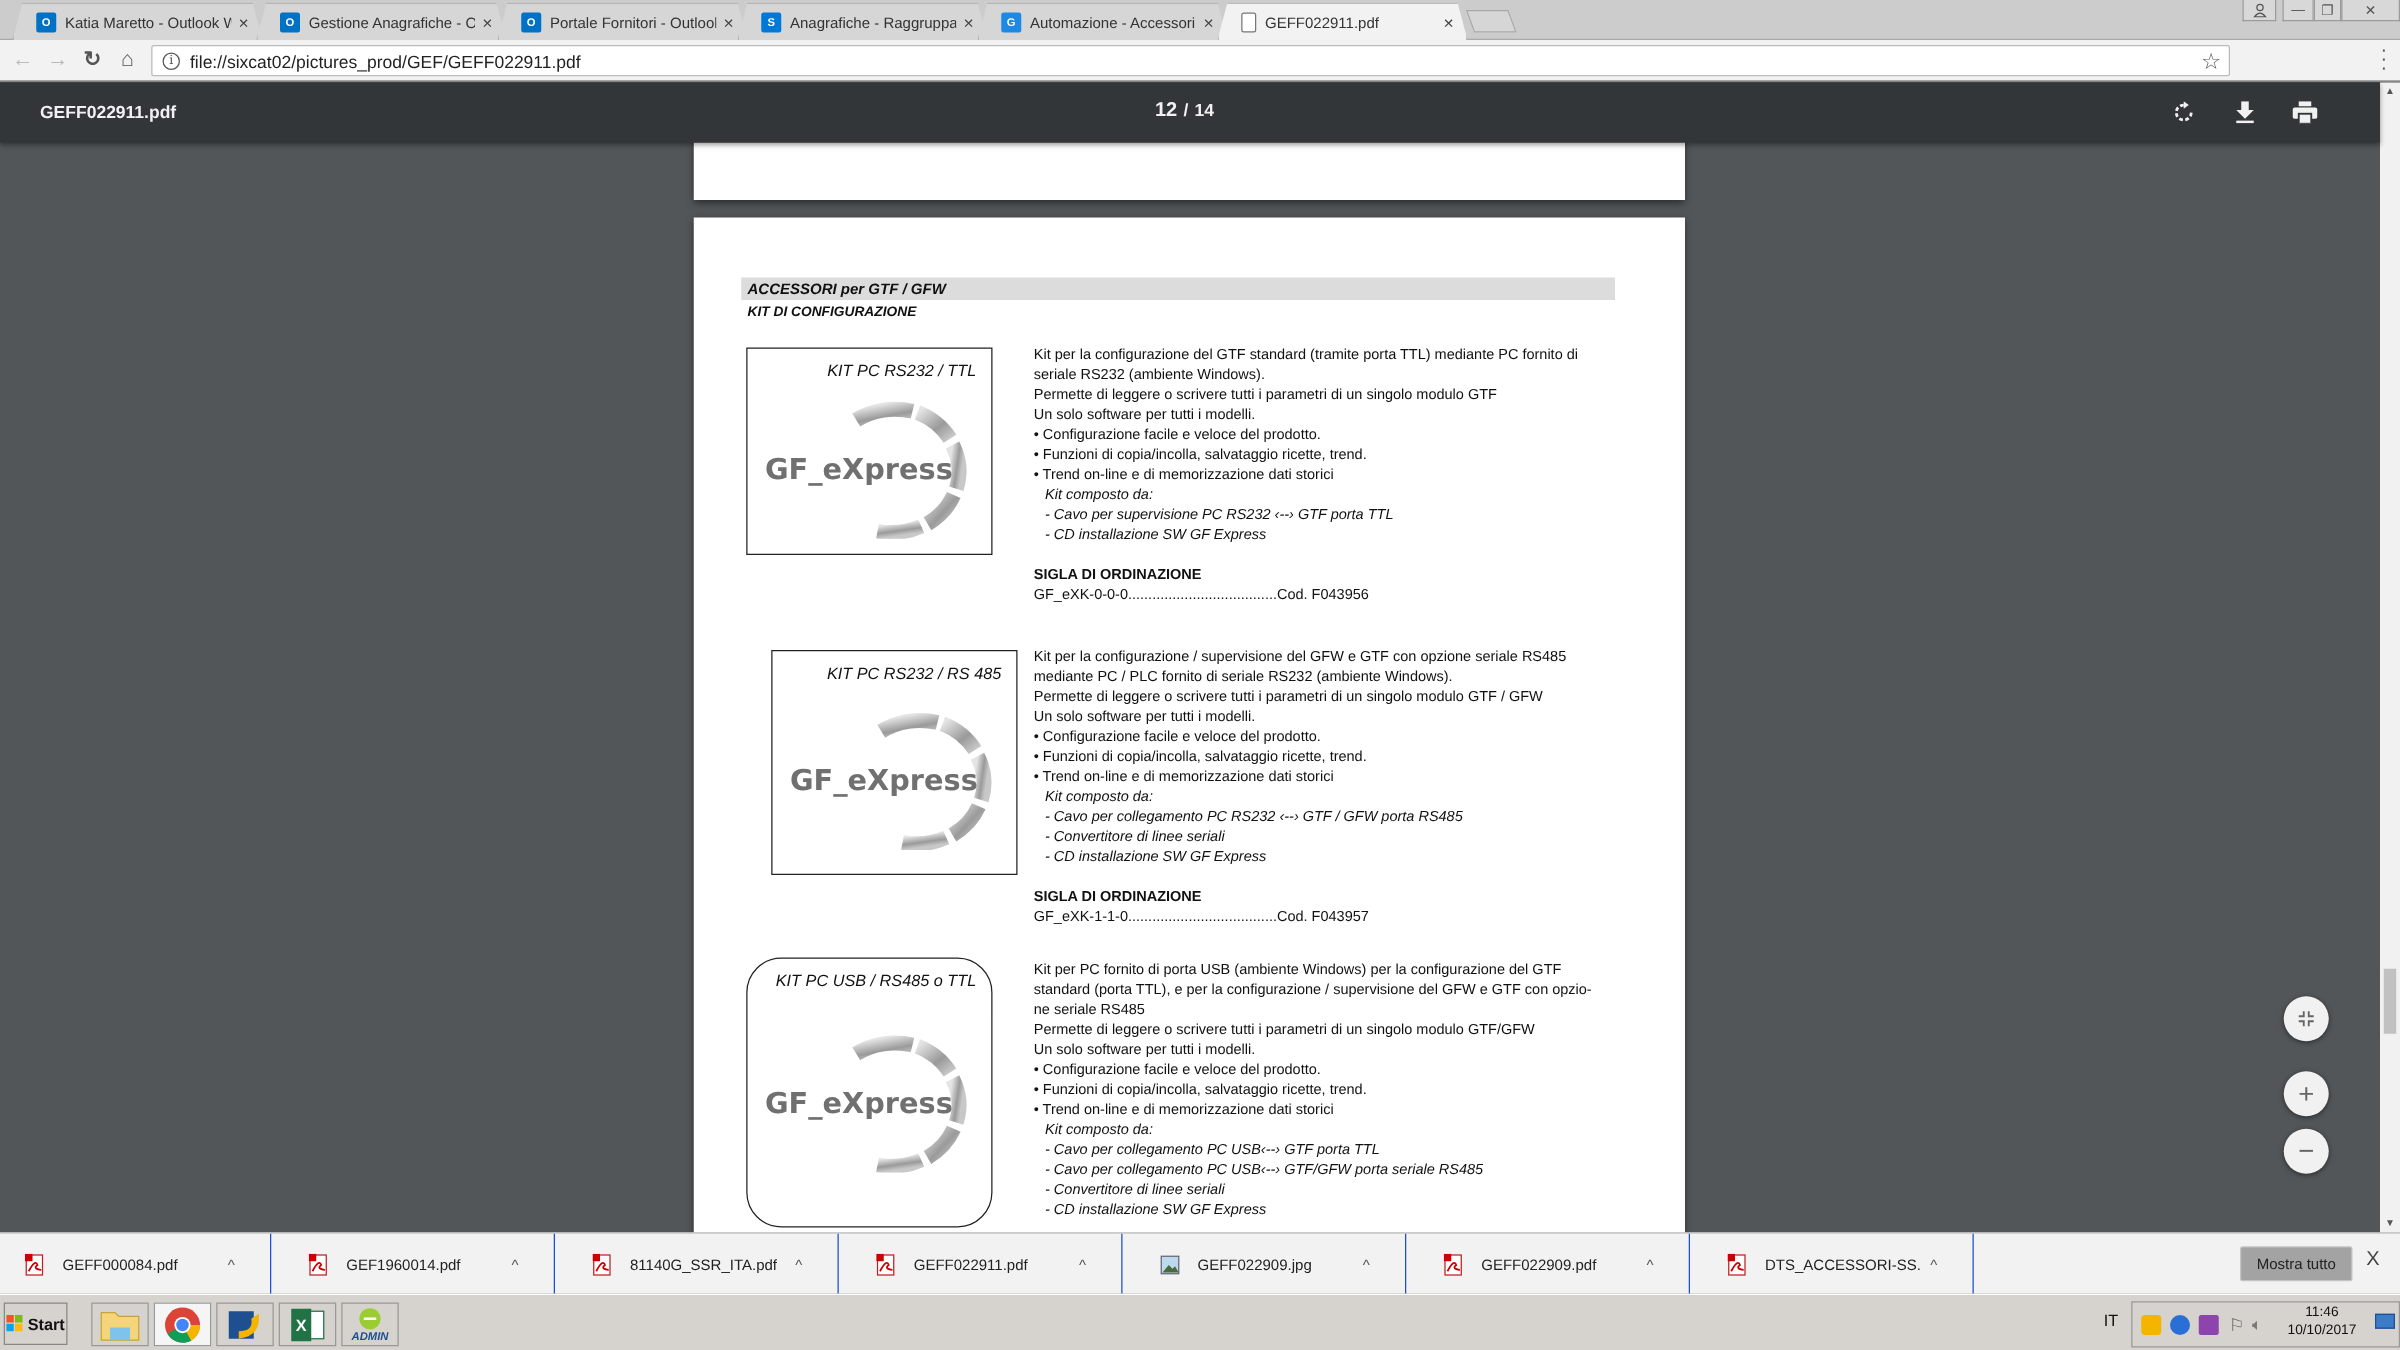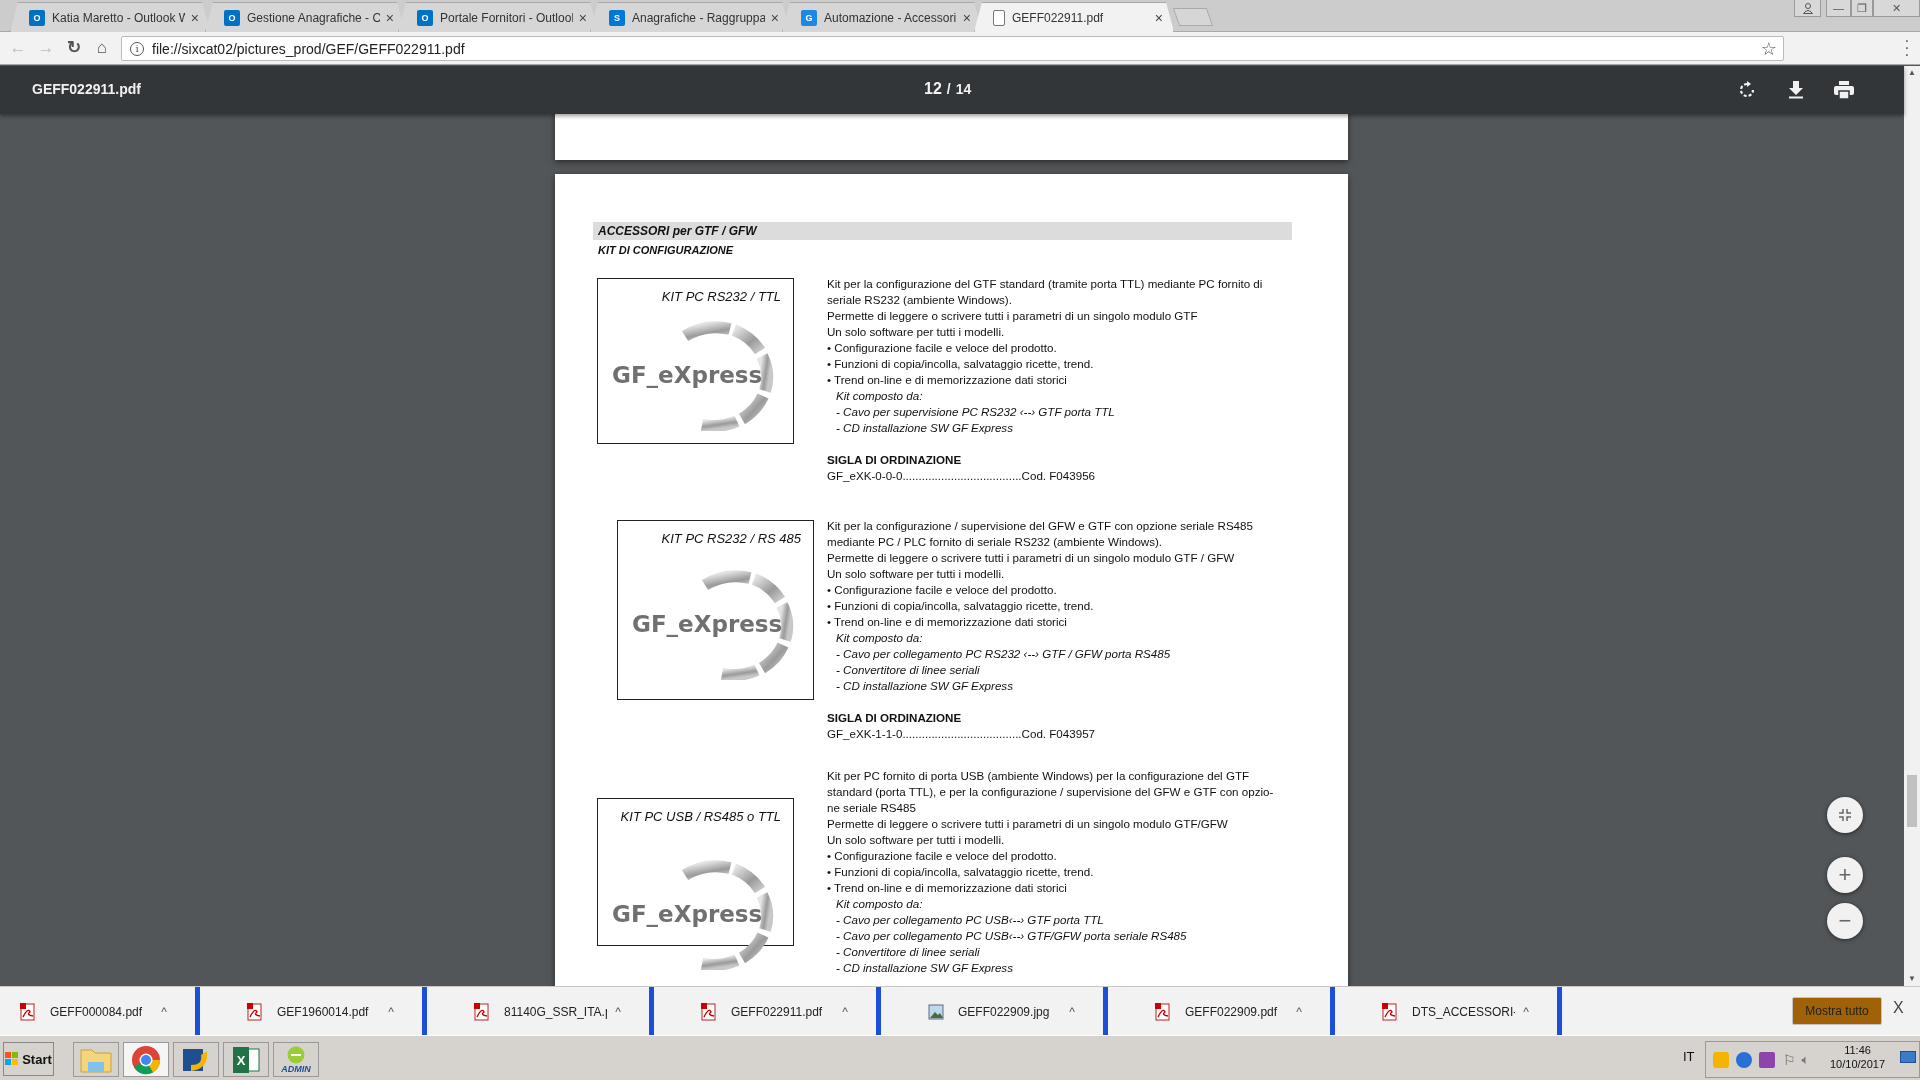--- a/index.html
+++ b/index.html
@@ -42,25 +42,25 @@
   .kit-desc .it { font-style: italic; padding-left: 9px; }
   .kit-desc .order-h { font-weight: bold; margin-top: 16px; }
   
   .fab { position: absolute; left: 1827px; width: 36px; height: 36px; border-radius: 50%; background: #f1f1f1; box-shadow: 0 1px 4px rgba(0,0,0,.5); color: #666; display: flex; align-items: center; justify-content: center; font-size: 22px; z-index: 6; }
   
   .vscroll { position: absolute; left: 1904px; top: 66px; width: 16px; height: 920px; background: #f1f1f1; }
   .vscroll .arr { position: absolute; left: 0; width: 16px; height: 14px; font-size: 8px; color: #555; text-align: center; line-height: 14px; }
   .vscroll .thumb { position: absolute; left: 3px; top: 709px; width: 10px; height: 52px; background: #c1c1c1; }
   
   .shelf { position: absolute; left: 0; top: 986px; width: 1920px; height: 49px; background: #f2f2f2; border-top: 1px solid #c8c8c8; }
-  .dl { position: absolute; top: 0; height: 49px; width: 200px; border-right: 5px solid #1d4ed8; display: flex; align-items: center; padding-left: 20px; font-size: 12px; color: #222; }
+  .dl { position: absolute; top: 0; height: 49px; width: 217px; border-right: 1px solid #1d4ed8; display: flex; align-items: center; padding-left: 20px; font-size: 12px; color: #222; }
   .dl .dicon { width: 16px; height: 18px; margin-right: 14px; flex: 0 0 16px; }
   .dl .dname { flex: 1; white-space: nowrap; overflow: hidden; }
   .dl .caret { width: 22px; font-size: 12px; color: #555; margin-right: 20px; text-align: center; }
-  .showall { position: absolute; left: 1792px; top: 10px; width: 90px; height: 28px; border: 1px solid #c4c4c4; border-radius: 2px; background: #a16207; font-size: 12px; color: #222; display: flex; align-items: center; justify-content: center; }
+  .showall { position: absolute; left: 1792px; top: 10px; width: 90px; height: 28px; border: 1px solid #c4c4c4; border-radius: 2px; background: #a3a3a3; font-size: 12px; color: #222; display: flex; align-items: center; justify-content: center; }
   .shelf-close { position: absolute; left: 1893px; top: 12px; font-size: 16px; color: #444; }
   
   .taskbar { position: absolute; left: 0; top: 1035px; width: 1920px; height: 45px; background: #d6d3ce; border-top: 1px solid #fff; }
   .startbtn { position: absolute; left: 3px; top: 6px; width: 51px; height: 34px; border: 1px solid #888; background: #d6d3ce; display: flex; align-items: center; justify-content: center; font-weight: bold; font-size: 13px; color: #111; }
   .tbtn { position: absolute; top: 6px; width: 46px; height: 35px; border: 1px solid #999; background: #d6d3ce; display: flex; align-items: center; justify-content: center; }
   .tbtn.active { background: #f5f5f5; }
   .tray { position: absolute; left: 1705px; top: 5px; width: 215px; height: 37px; border: 1px solid #999; display: flex; align-items: center; }
   .lang { position: absolute; left: 1683px; top: 13px; font-size: 13px; color: #111; }
   .clock { position: absolute; left: 1830px; top: 7px; font-size: 11px; text-align: center; line-height: 14px; color: #111; }
 </style>
@@ -227,21 +227,21 @@
           <div>• Configurazione facile e veloce del prodotto.</div>
           <div>• Funzioni di copia/incolla, salvataggio ricette, trend.</div>
           <div>• Trend on-line e di memorizzazione dati storici</div>
           <div class="it">Kit composto da:</div>
           <div class="it">- Cavo  per collegamento PC RS232 ‹--› GTF / GFW porta RS485</div>
           <div class="it">- Convertitore di linee seriali</div>
           <div class="it">- CD installazione SW GF Express</div>
           <div class="order-h">SIGLA DI ORDINAZIONE</div>
           <div>GF_eXK-1-1-0.....................................Cod. F043957</div>
         </div>
-        <div class="kit-box" style="top: 624px; height: 148px;">
+        <div class="kit-box" style="top: 592px; height: 216px; border-radius: 28px;">
           <div class="ktitle">KIT  PC USB / RS485 o TTL</div>
       <div class="logo" style="top:61px">
     <svg width="175" height="110" viewBox="0 0 175 110">
       <defs>
                 <linearGradient id="g2" x1="0" y1="0" x2="1" y2="1">
                   <stop offset="0" stop-color="#e4e4e4"></stop>
                   <stop offset="0.6" stop-color="#9a9a9a"></stop>
                   <stop offset="1" stop-color="#c8c8c8"></stop>
                 </linearGradient>
               </defs>

